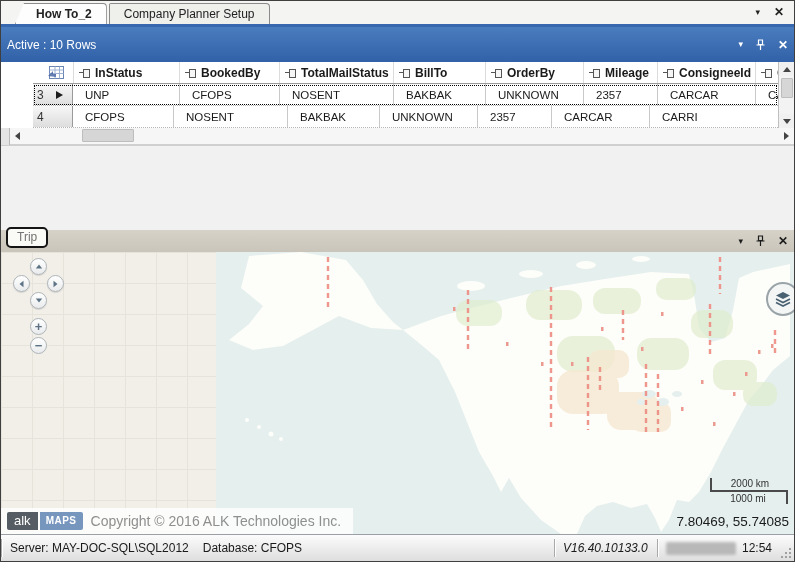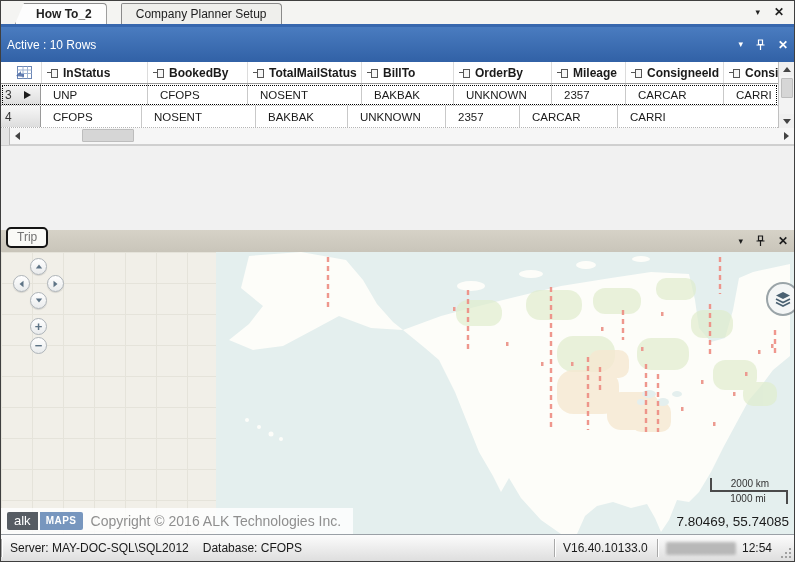--- a/index.html
+++ b/index.html
@@ -2,39 +2,39 @@
 <html><head>
 <meta charset="utf-8">
 <style>
   * { box-sizing: border-box; margin: 0; padding: 0; }
   html,body { width: 795px; height: 562px; }
   body { font-family: "Liberation Sans", sans-serif; font-size: 12px; color:#1a1a1a; background:#fff; }
   .window { width:795px; height:562px; border:1px solid #3f3f3f; display:flex; flex-direction:column;
             box-shadow: inset 1px 0 0 #33517e, inset -1px 0 0 #5f7396, inset 0 -1px 0 #33517e; overflow:hidden; }
 
   
-  .tabbar { height:23px; background:#f4f4f2; display:flex; align-items:flex-end; padding-left:14px; position:relative; flex:0 0 auto;gap:12px; }
+  .tabbar { height:23px; background:#f4f4f2; display:flex; align-items:flex-end; padding-left:14px; position:relative; flex:0 0 auto; }
   .tabbar-underline { height:3px; background:#3767ae; flex:0 0 auto; }
   .tab { height:21px; display:flex; align-items:center; padding:0 14px; border:1px solid #8a8a8a; border-bottom:none;
          background:#efefec; margin-right:2px; border-radius:2px 4px 0 0; cursor:default; color:#222; }
   .tab.active { background:#fdfdfd; font-weight:bold; clip-path:polygon(9px 0, 100% 0, 100% 100%, 0 100%); padding-left:20px; }
   .tabbar-icons { position:absolute; right:10px; top:5px; display:flex; gap:14px; align-items:center; color:#222; }
   .chev { font-size:9px; line-height:1; }
   .closex { font-size:12px; font-weight:bold; line-height:1; }
 
   
   .titlebar { height:35px; background:linear-gradient(#4a7cc0,#3161a6); color:#fff; display:flex; align-items:center;
               justify-content:space-between; padding:0 6px; flex:0 0 auto; }
   .bar-icons { display:flex; gap:12px; align-items:center; }
   .pinsvg { display:block; }
 
   
   .grid-area { flex:0 0 auto; background:#fff; }
   .grid-wrap { display:flex; height:66px; }
-  .grid-main { flex:1; overflow:hidden; }
+  .grid-main { flex:1; overflow:hidden;padding-left:32px; }
   .grid-header { display:flex; height:22px; border-bottom:1px solid #9a9a9a; background:#fff; font-weight:bold; }
   .hcell { display:flex; align-items:center; padding-left:5px; border-left:1px solid #dcdcdc; overflow:hidden; white-space:nowrap; }
   .hcell:first-child { border-left:none; }
   .selcell { width:40px; flex:0 0 40px; display:flex; align-items:center; justify-content:center; }
   .colpin { display:inline-block; width:11px; height:9px; position:relative; margin-right:5px; flex:0 0 auto; }
   .colpin::before { content:""; position:absolute; left:0; top:4px; width:4px; height:1px; background:#555; }
   .colpin::after  { content:""; position:absolute; left:4px; top:1px; width:5px; height:7px; border:1px solid #555; background:#f6f6f6; }
   .c1{width:106px;flex:0 0 106px}.c2{width:100px;flex:0 0 100px}.c3{width:114px;flex:0 0 114px}
   .c4{width:92px;flex:0 0 92px}.c5{width:98px;flex:0 0 98px}.c6{width:74px;flex:0 0 74px}
   .c7{width:98px;flex:0 0 98px}.c8{flex:1;overflow:hidden}
@@ -97,21 +97,21 @@
   .scalebar .km { border-bottom:2px solid #4a4a4a; border-left:2px solid #4a4a4a; padding-bottom:1px; }
   .scalebar .mi { border-right:2px solid #4a4a4a; padding-top:1px; }
   .coords { position:absolute; right:5px; bottom:5px; font-size:13.5px; color:#1a1a1a; }
 
   
   .statusbar { height:27px; flex:0 0 auto; background:linear-gradient(#fcfcfc,#dedede); border-top:1px solid #9aa0a6;
                display:flex; align-items:stretch; font-size:12px; }
   .seg { display:flex; align-items:center; padding:0 8px; white-space:nowrap; overflow:hidden; }
   .seg-user { width:130px; flex:0 0 130px; }
   .seg-server { flex:1; gap:14px; }
-  .seg-version { width:102px; flex:0 0 102px; }
+  .seg-version { width:102px; flex:0 0 102px;font-style:italic; }
   .seg-right { width:122px; flex:0 0 122px; gap:6px; }
   .ssep { width:1px; background:#a9a9a9; margin:4px 0; box-shadow:1px 0 0 #fff; flex:0 0 1px; }
   .redacted { flex:1; height:13px; background:#b3b3b3; border-radius:2px; filter:blur(1.5px); opacity:.9; }
   .grip { width:14px; display:flex; align-items:flex-end; justify-content:flex-end; padding:0 2px 2px 0; }
 </style>
 </head>
 <body>
 
 <div class="window">
 

